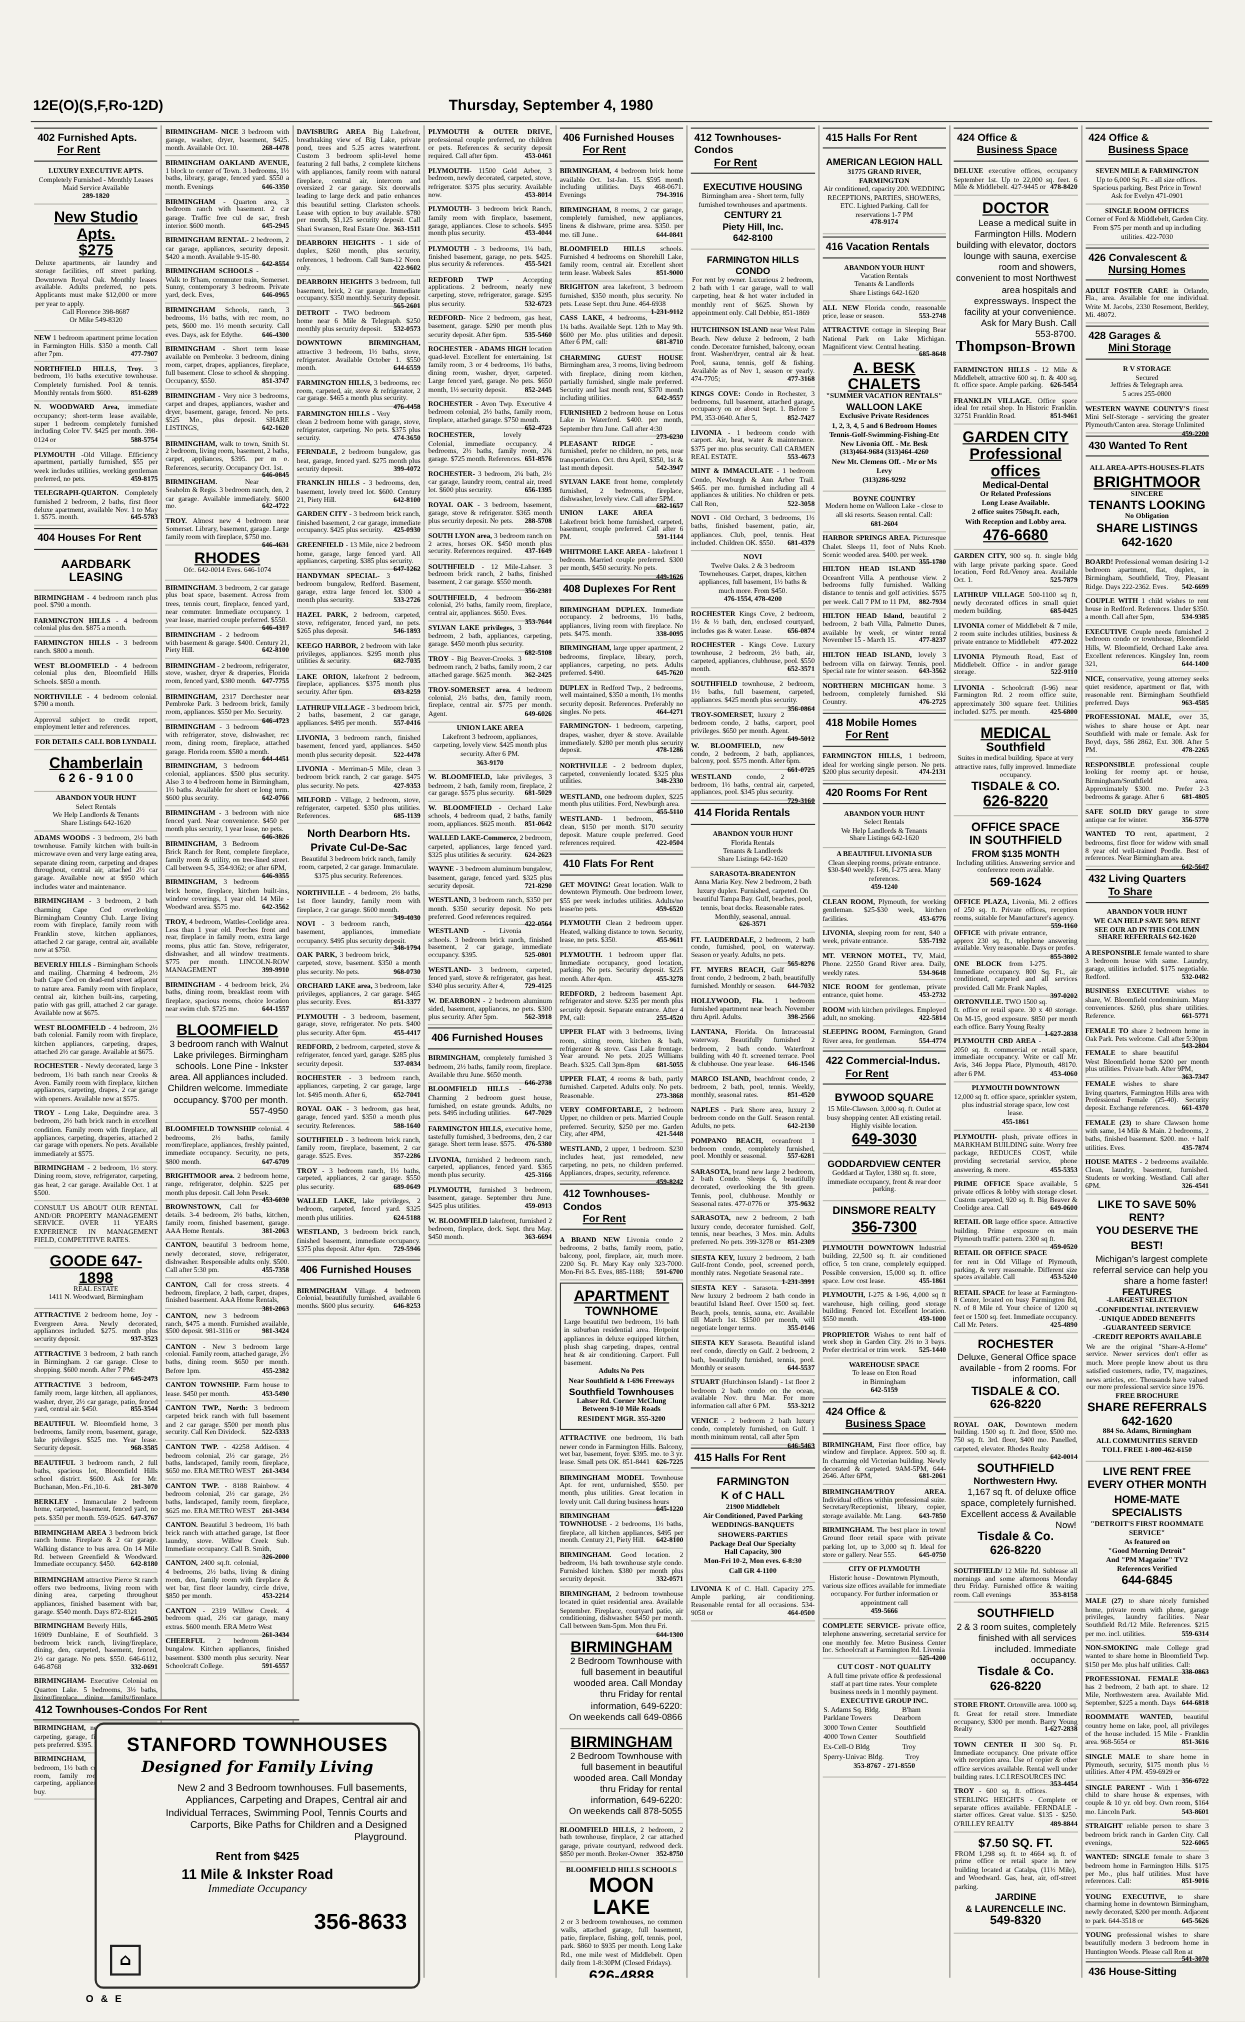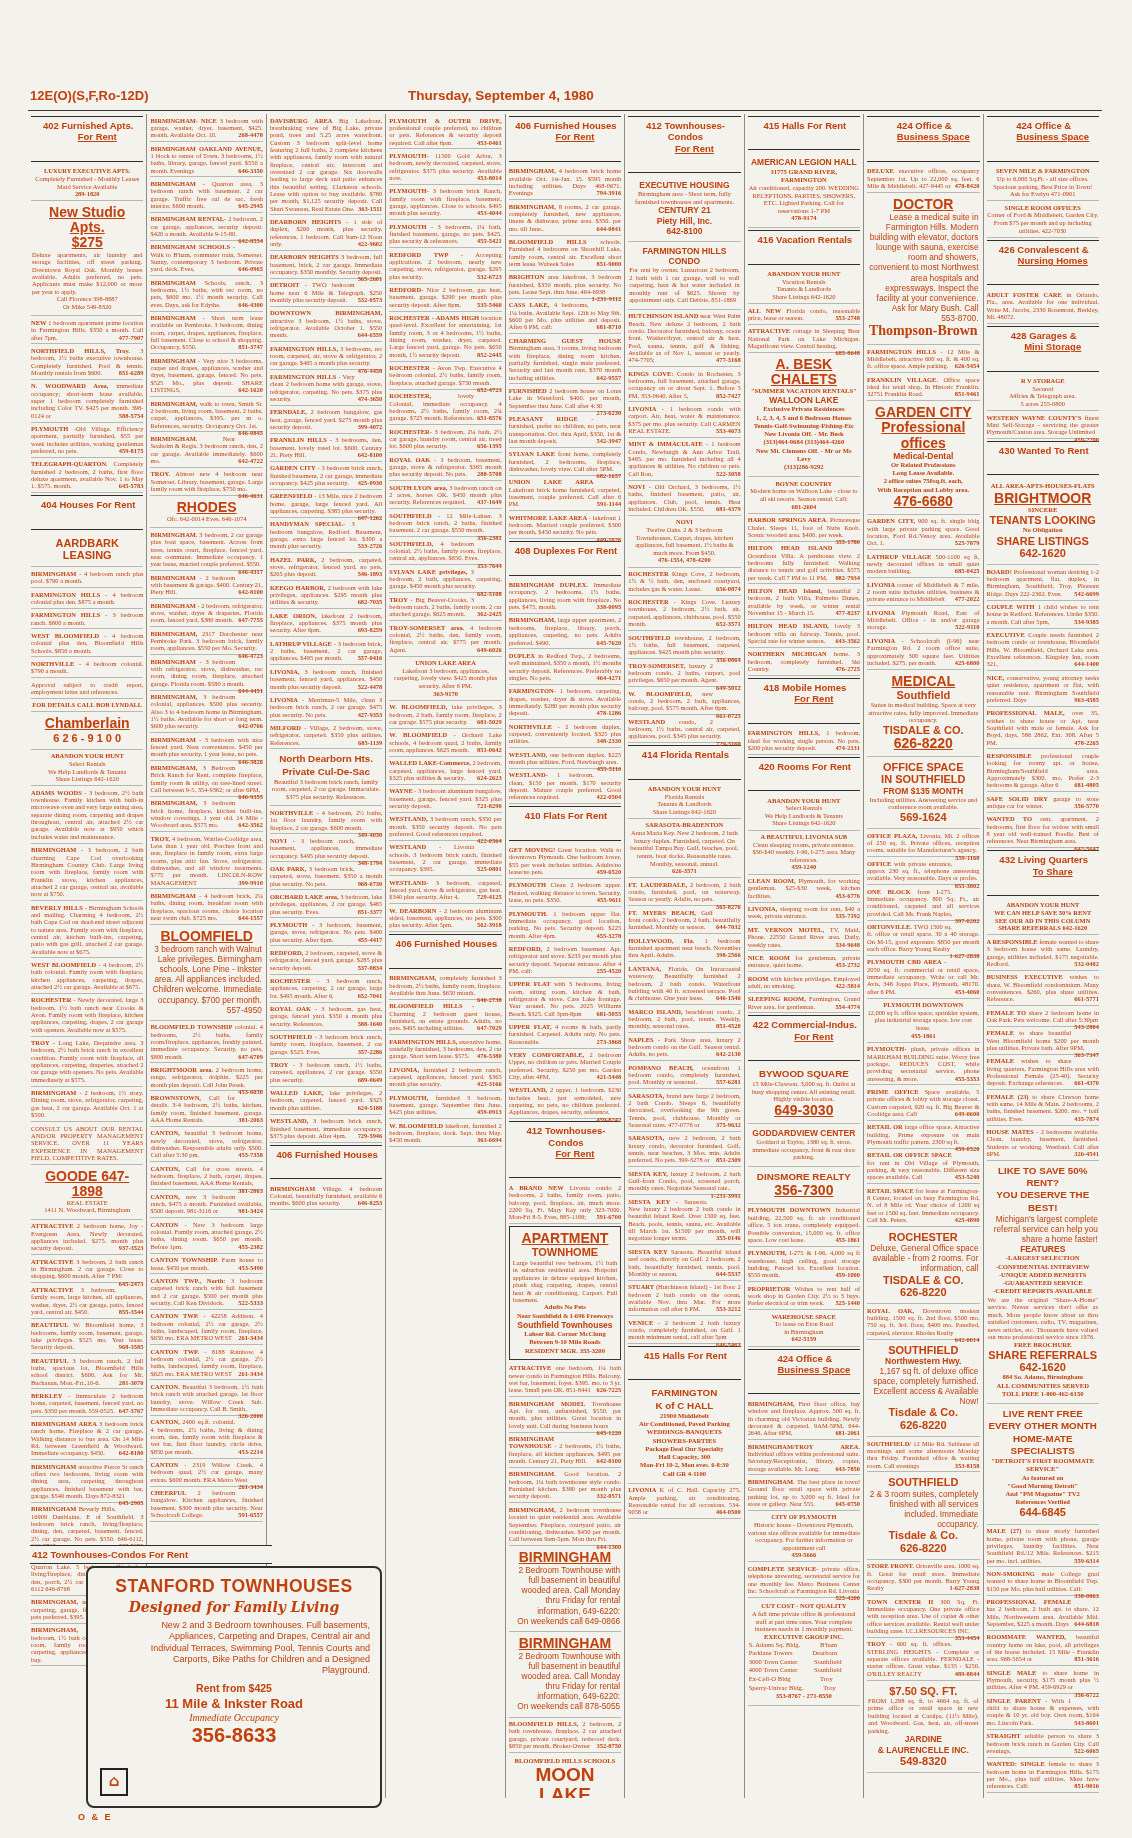--- a/index.html
+++ b/index.html
@@ -1,24 +1,24 @@
 <!DOCTYPE html>
 <html><head>
 <meta charset="utf-8">
 <style>
   html,body{margin:0;padding:0;background:#d8d6cf;}
-  .page{position:relative;width:1132px;height:1838px;background:#f3f2ec;font-family:"Liberation Serif",serif;color:#c2410c;overflow:hidden;margin:0 auto;}
+  .page{position:relative;width:1132px;height:1838px;background:#f3f2ec;font-family:"Liberation Serif",serif;color:#000000;overflow:hidden;margin:0 auto;}
   .mast{position:absolute;top:88px;left:0;width:100%;}
   .mast .ed{position:absolute;left:30px;top:0;font:bold 13px "Liberation Sans",sans-serif;}
   .mast .dt{position:absolute;left:408px;top:0;font:bold 13.5px "Liberation Sans",sans-serif;}
   .mastrule{position:absolute;top:110px;left:28px;width:1074px;border-top:1.5px solid #3a3a38;}
   .cols{position:absolute;top:114px;left:28px;width:1074px;height:1684px;display:flex;}
   .col{flex:1 1 0;border-right:1px solid #8d8b84;padding:0 3px;overflow:hidden;min-width:0;}
   .col:last-child{border-right:none;}
-  .sec{font-family:"Liberation Sans",sans-serif;font-weight:bold;font-size:9.5px;line-height:1.2;padding:3px 1px 18px 3px;border-top:1.5px solid #2e2e2c;border-bottom:1.5px solid #2e2e2c;margin:2px 0 3px;text-align:center;}
+  .sec{font-family:"Liberation Sans",sans-serif;font-weight:bold;font-size:9.5px;line-height:1.2;padding:3px 1px 3px 3px;border-top:1.5px solid #2e2e2c;border-bottom:1.5px solid #2e2e2c;margin:2px 0 3px;}
   .sec .l2{padding-left:18px;display:block;text-decoration:underline;}
   .ad{font-size:6.45px;line-height:1.14;text-align:justify;margin:0;padding:2.5px 0;border-bottom:1px solid #b9b7ae;}
   .ad .lead{font-weight:bold;}
   .ad .ph{font-weight:bold;float:right;padding-left:3px;}
   .cen{font-size:6.45px;line-height:1.18;text-align:center;margin:0;padding:2.5px 0;border-bottom:1px solid #b9b7ae;}
   .cen div{margin:0;}
   .cb{font-weight:bold;}
   .disp{text-align:center;padding:4px 1px 5px;border-bottom:1px solid #b9b7ae;}
   .disp.boxed{border:1.5px solid #35352f;padding:4px 3px;margin:2px 0;}
   .dl-xl{font:bold 19px/1.02 "Liberation Sans",sans-serif;}
@@ -33,21 +33,21 @@
   .dl-bd2{font:8.3px/1.22 "Liberation Sans",sans-serif;text-align:right;}
   .dl-xsp{font:6.6px/1.3 "Liberation Serif",serif;text-align:left;white-space:pre-wrap;}
   .condo-ovl{position:absolute;left:30px;top:1545px;width:238px;background:#f3f2ec;font:bold 9.5px "Liberation Sans",sans-serif;padding:3px 2px;border-top:1.5px solid #2e2e2c;border-bottom:1.5px solid #2e2e2c;}
   .stanford{position:absolute;left:86px;top:1566px;width:296px;height:242px;background:#f3f2ec;border:2px solid #2f2f2b;border-radius:8px;text-align:center;padding:8px 10px 4px;box-sizing:border-box;}
   .st-title{font:bold 17.5px "Liberation Sans",sans-serif;letter-spacing:.5px;}
   .st-tag{font:italic bold 14px "DejaVu Serif",serif;margin-top:2px;}
   .st-body{font:9px/1.25 "Liberation Sans",sans-serif;text-align:right;margin-top:5px;margin-left:47px;}
   .st-rent{font:bold 10.5px "Liberation Sans",sans-serif;margin-top:6px;}
   .st-addr{font:bold 13px "Liberation Sans",sans-serif;margin-top:2px;}
   .st-occ{font:italic 10px "Liberation Serif",serif;margin-top:1px;}
-  .st-ph{font:bold 20px "Liberation Sans",sans-serif;margin-top:1px;}
+  .st-ph{font:bold 20px "Liberation Sans",sans-serif;margin-top:14px;text-align:right;}
   .eq-icon{position:absolute;left:12px;bottom:10px;width:24px;height:24px;border:2.5px solid #222;text-align:center;}
   .eq-icon span{font:bold 15px/22px "DejaVu Sans",sans-serif;}
   .oe{position:absolute;left:78px;top:1812px;font:bold 9px "Liberation Sans",sans-serif;letter-spacing:2px;}
 </style>
 </head>
 <body>
 
 <div class="page">
   <div class="mast">
     <span class="ed">12E(O)(S,F,Ro-12D)</span>

